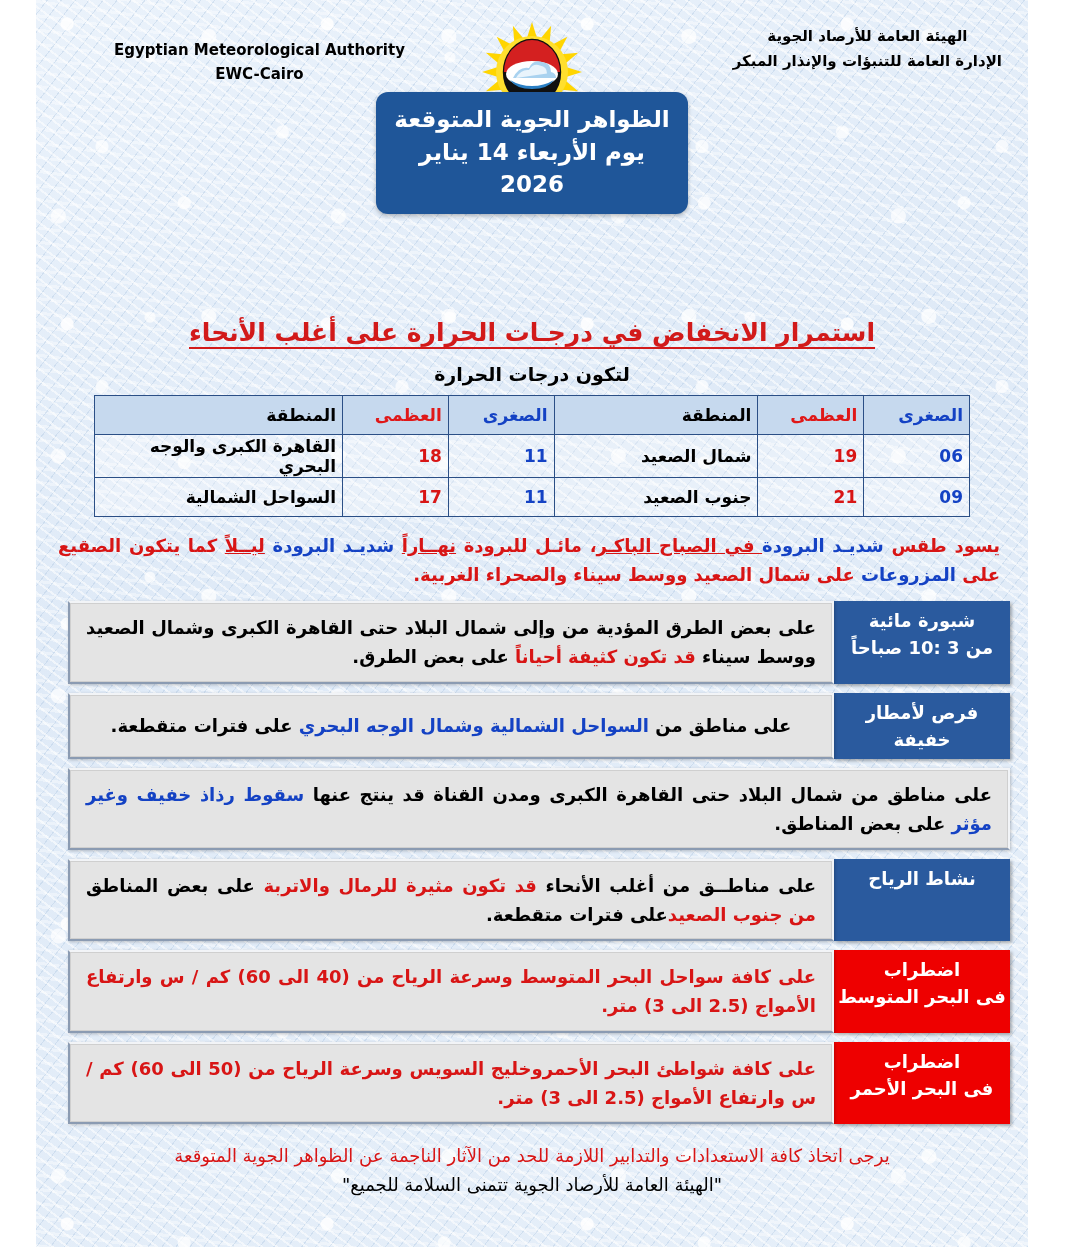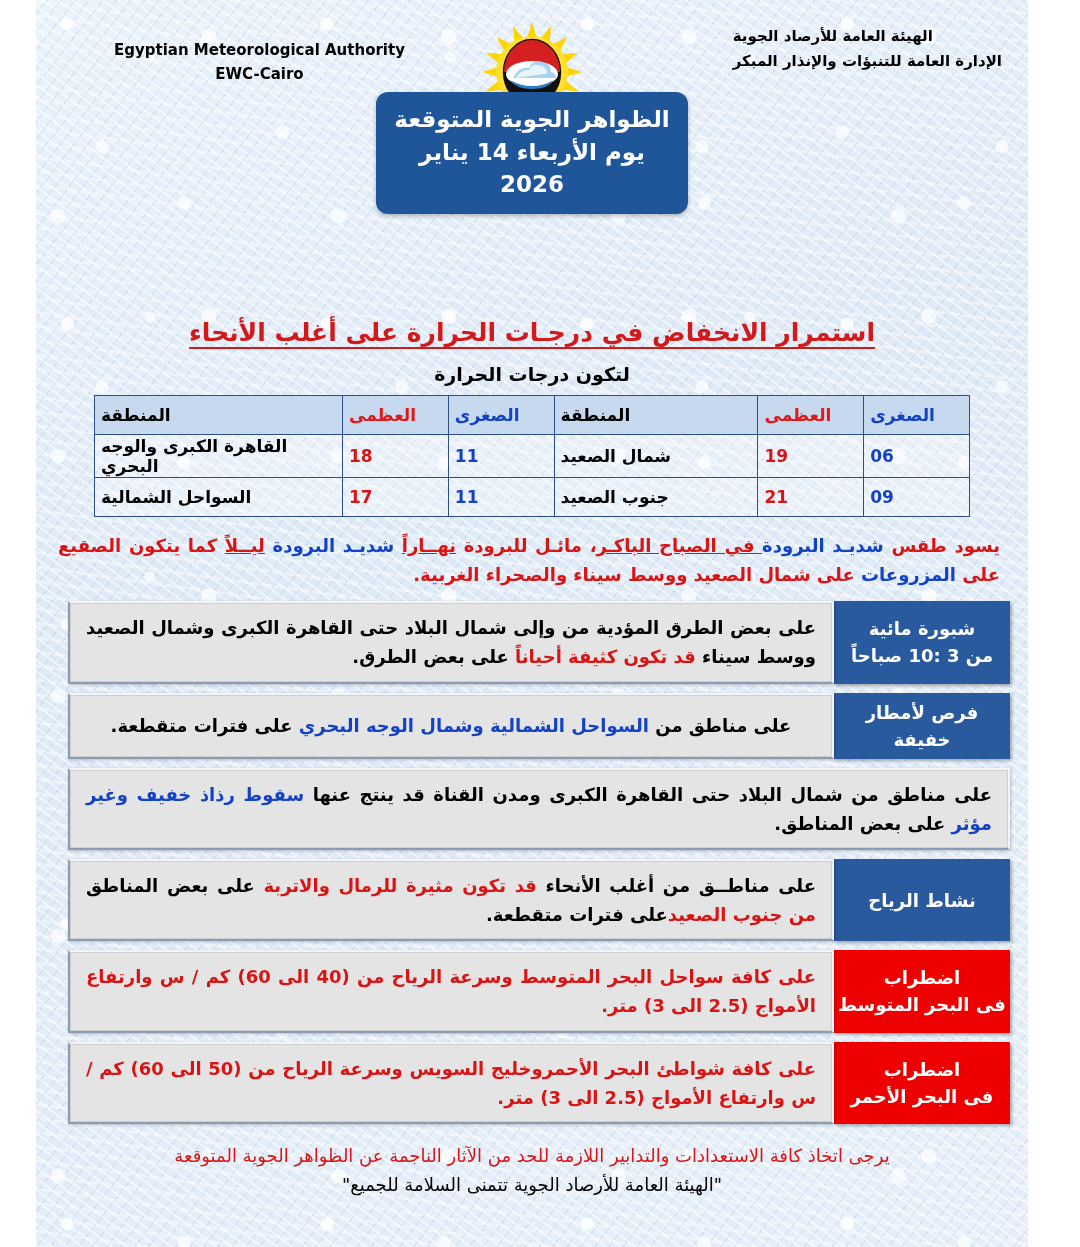--- a/index.html
+++ b/index.html
@@ -43,21 +43,21 @@
 
   
   .header {
     position: relative;
     height: 120px;
   }
   .hdr-ar {
     position: absolute;
     right: 26px;
     top: 24px;
-    text-align: left;
+    text-align: center;
     color: #000000;
     font-weight: bold;
     font-size: 15px;
     line-height: 1.65;
     direction: rtl;
   }
   .hdr-en {
     position: absolute;
     left: 78px;
     top: 38px;
@@ -121,21 +121,21 @@
   table.temps {
     width: 876px;
     margin: 10px auto 0;
     border-collapse: collapse;
     table-layout: fixed;
     background: rgba(255,255,255,.28);
   }
   table.temps th, table.temps td {
     border: 1.4px solid #2b4f86;
     height: 36px;
-    text-align: left;
+    text-align: right;
     font-weight: bold;
     font-size: 17px;
     padding: 1px 6px;
   }
   table.temps thead th { background: #c6d9ee; }
   .th-region { color: #000000; }
   .th-max    { color: #e01818; }
   .th-min    { color: #1442c4; }
   .cell-region { color: #000000; font-size: 17px; }
   .cell-max    { color: #d81515; }
@@ -165,21 +165,21 @@
   .prow {
     display: flex;
     flex-direction: row;
     align-items: stretch;
     margin-bottom: 9px;
     direction: rtl;
   }
   .plabel {
     flex: 0 0 168px;
     display: flex;
-    align-items: center;
+    align-items: flex-start;
     justify-content: center;
     text-align: center;
     color: #ffffff;
     font-weight: bold;
     font-size: 18px;
     line-height: 1.5;
     padding: 6px 4px;
     box-shadow: 2px 2px 3px rgba(0,0,0,.3);
   }
   .plabel.blue { background: #2a5a9e; }

